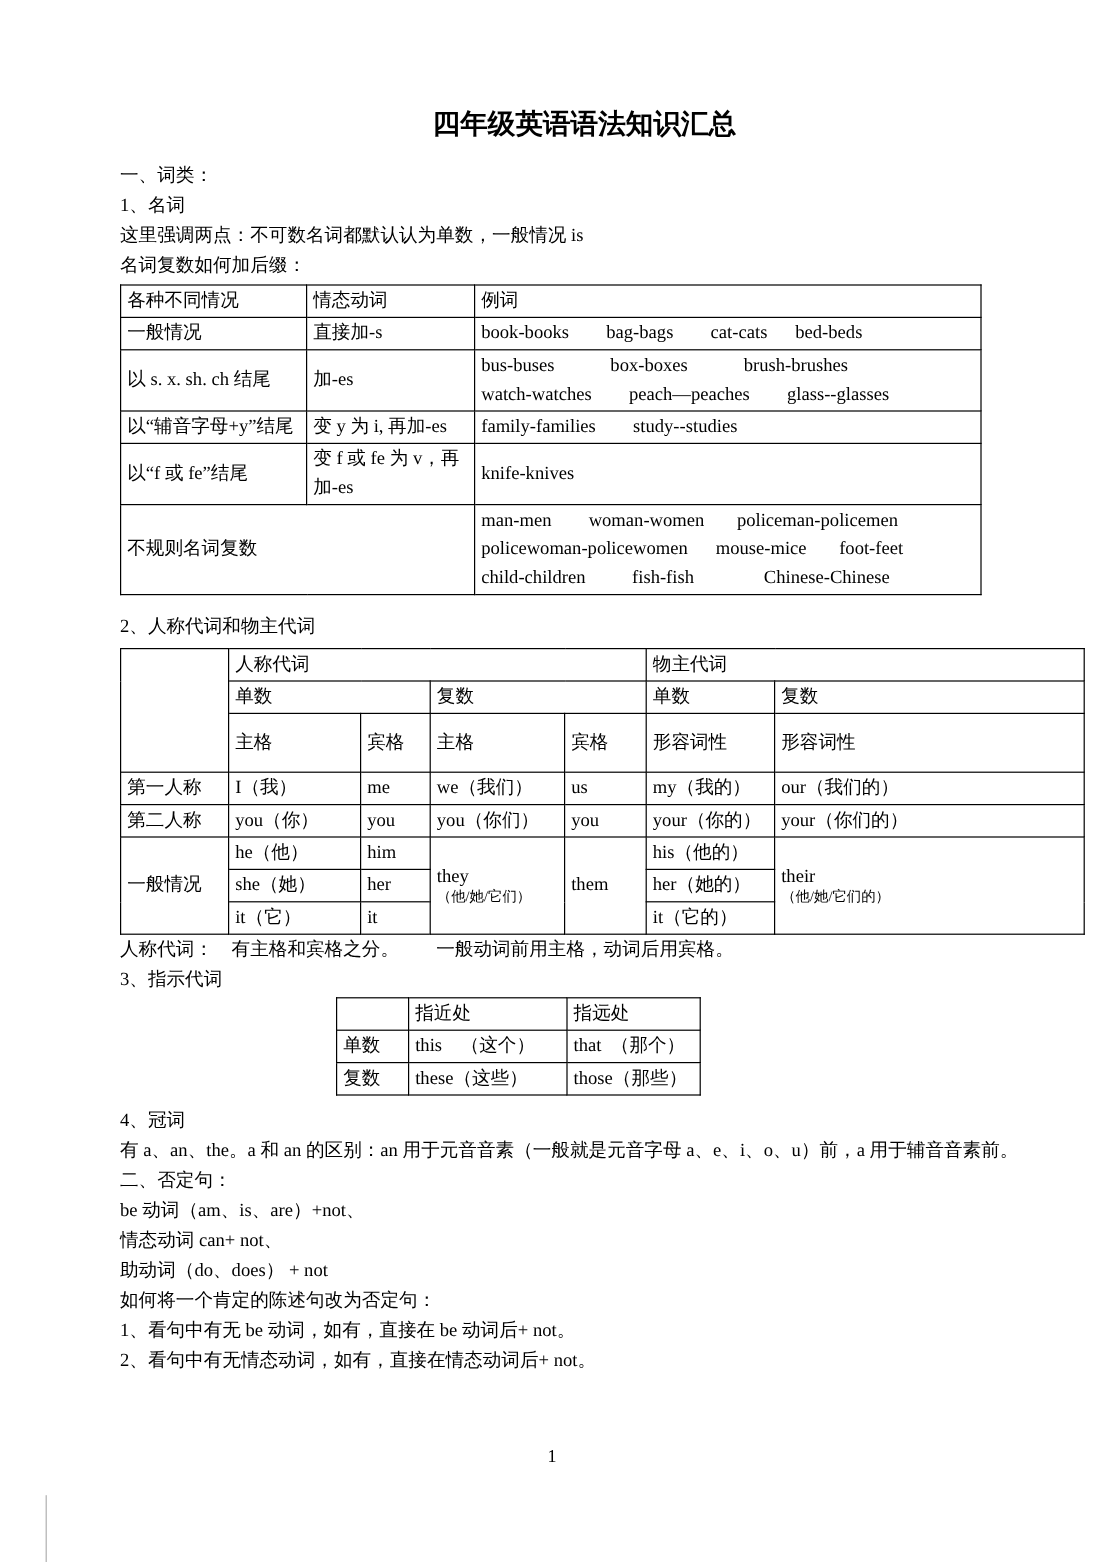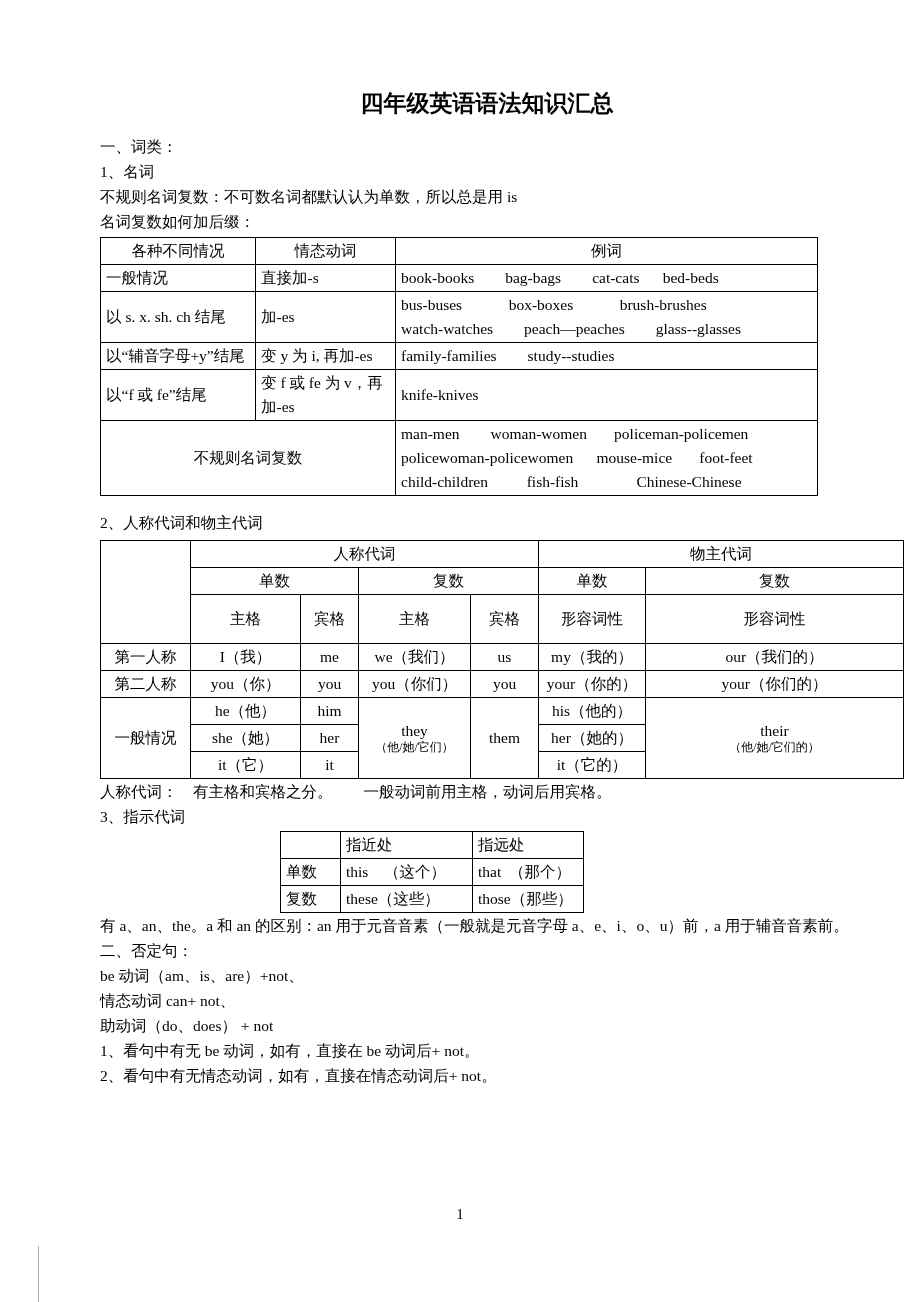--- a/index.html
+++ b/index.html
@@ -13,21 +13,21 @@
     font-family: "Liberation Sans", "DejaVu Sans", sans-serif;
     font-size: 23px; font-weight: bold; text-align: center; margin: 0 0 15px 0;
   }
   .line { margin: 0; font-size: 15.5px; line-height: 25px; }
   .pre { white-space: pre-wrap; font-family: Liberation Serif, serif; }
   table { border-collapse: collapse; table-layout: fixed; }
   td {
     border: 1px solid #000; font-size: 15.5px; line-height: 24px;
     padding: 1px 5px; vertical-align: middle; word-wrap: break-word;
   }
-  .center { text-align: center; }
+  .center { text-align: left; }
   .t1 { width: 718px; margin-top: 3px; }
   .t1 .c1 { width: 155px; } .t1 .c2 { width: 140px; }
   .t2 { width: 804px; margin-top: 5px; }
   .t2 .p1 { width: 90px; } .t2 .p2 { width: 110px; } .t2 .p3 { width: 58px; }
   .t2 .p4 { width: 112px; } .t2 .p5 { width: 68px; } .t2 .p6 { width: 107px; }
   .t2 .tallrow td { padding-top: 12px; padding-bottom: 12px; }
   .t3 { width: 304px; margin: 2px 0 0 180px; }
   .t3 .d1 { width: 60px; } .t3 .d2 { width: 132px; }
   .sp14 { margin-top: 14px; }
   .sp8 { margin-top: 8px; }
@@ -38,21 +38,21 @@
 </style>
 </head>
 <body>
 
 <div class="page">
 
   <h1 class="title">四年级英语语法知识汇总</h1>
 
   <p class="line">一、词类：</p>
   <p class="line">1、名词</p>
-  <p class="line">不规则名词复数：不可数名词都默认认为单数，所以总是用 is</p>
+  <p class="line">这里强调两点：不可数名词都默认认为单数，一般情况 is</p>
   <p class="line">名词复数如何加后缀：</p>
 
   <table class="t1">
     <colgroup>
         <col class="c1">
         <col class="c2">
         <col>
       </colgroup>
     <tbody>
       <tr>
@@ -193,25 +193,27 @@
         <td class="pre">that  （那个）</td>
       </tr>
       <tr>
         <td>复数</td>
         <td class="pre">these（这些）</td>
         <td class="pre">those（那些）</td>
       </tr>
     </tbody>
   </table>
 
+  <p class="line sp8">4、冠词</p>
   <p class="line">有 a、an、the。a 和 an 的区别：an 用于元音音素（一般就是元音字母 a、e、i、o、u）前，a 用于辅音音素前。</p>
 
   <p class="line">二、否定句：</p>
   <p class="line">be 动词（am、is、are）+not、</p>
   <p class="line">情态动词 can+ not、</p>
   <p class="line">助动词（do、does） + not</p>
+  <p class="line">如何将一个肯定的陈述句改为否定句：</p>
   <p class="line">1、看句中有无 be 动词，如有，直接在 be 动词后+ not。</p>
   <p class="line">2、看句中有无情态动词，如有，直接在情态动词后+ not。</p>
 
   <div class="pagenum">1</div>
   <div class="margin-mark"></div>
 
 </div>
 
 </body></html>

